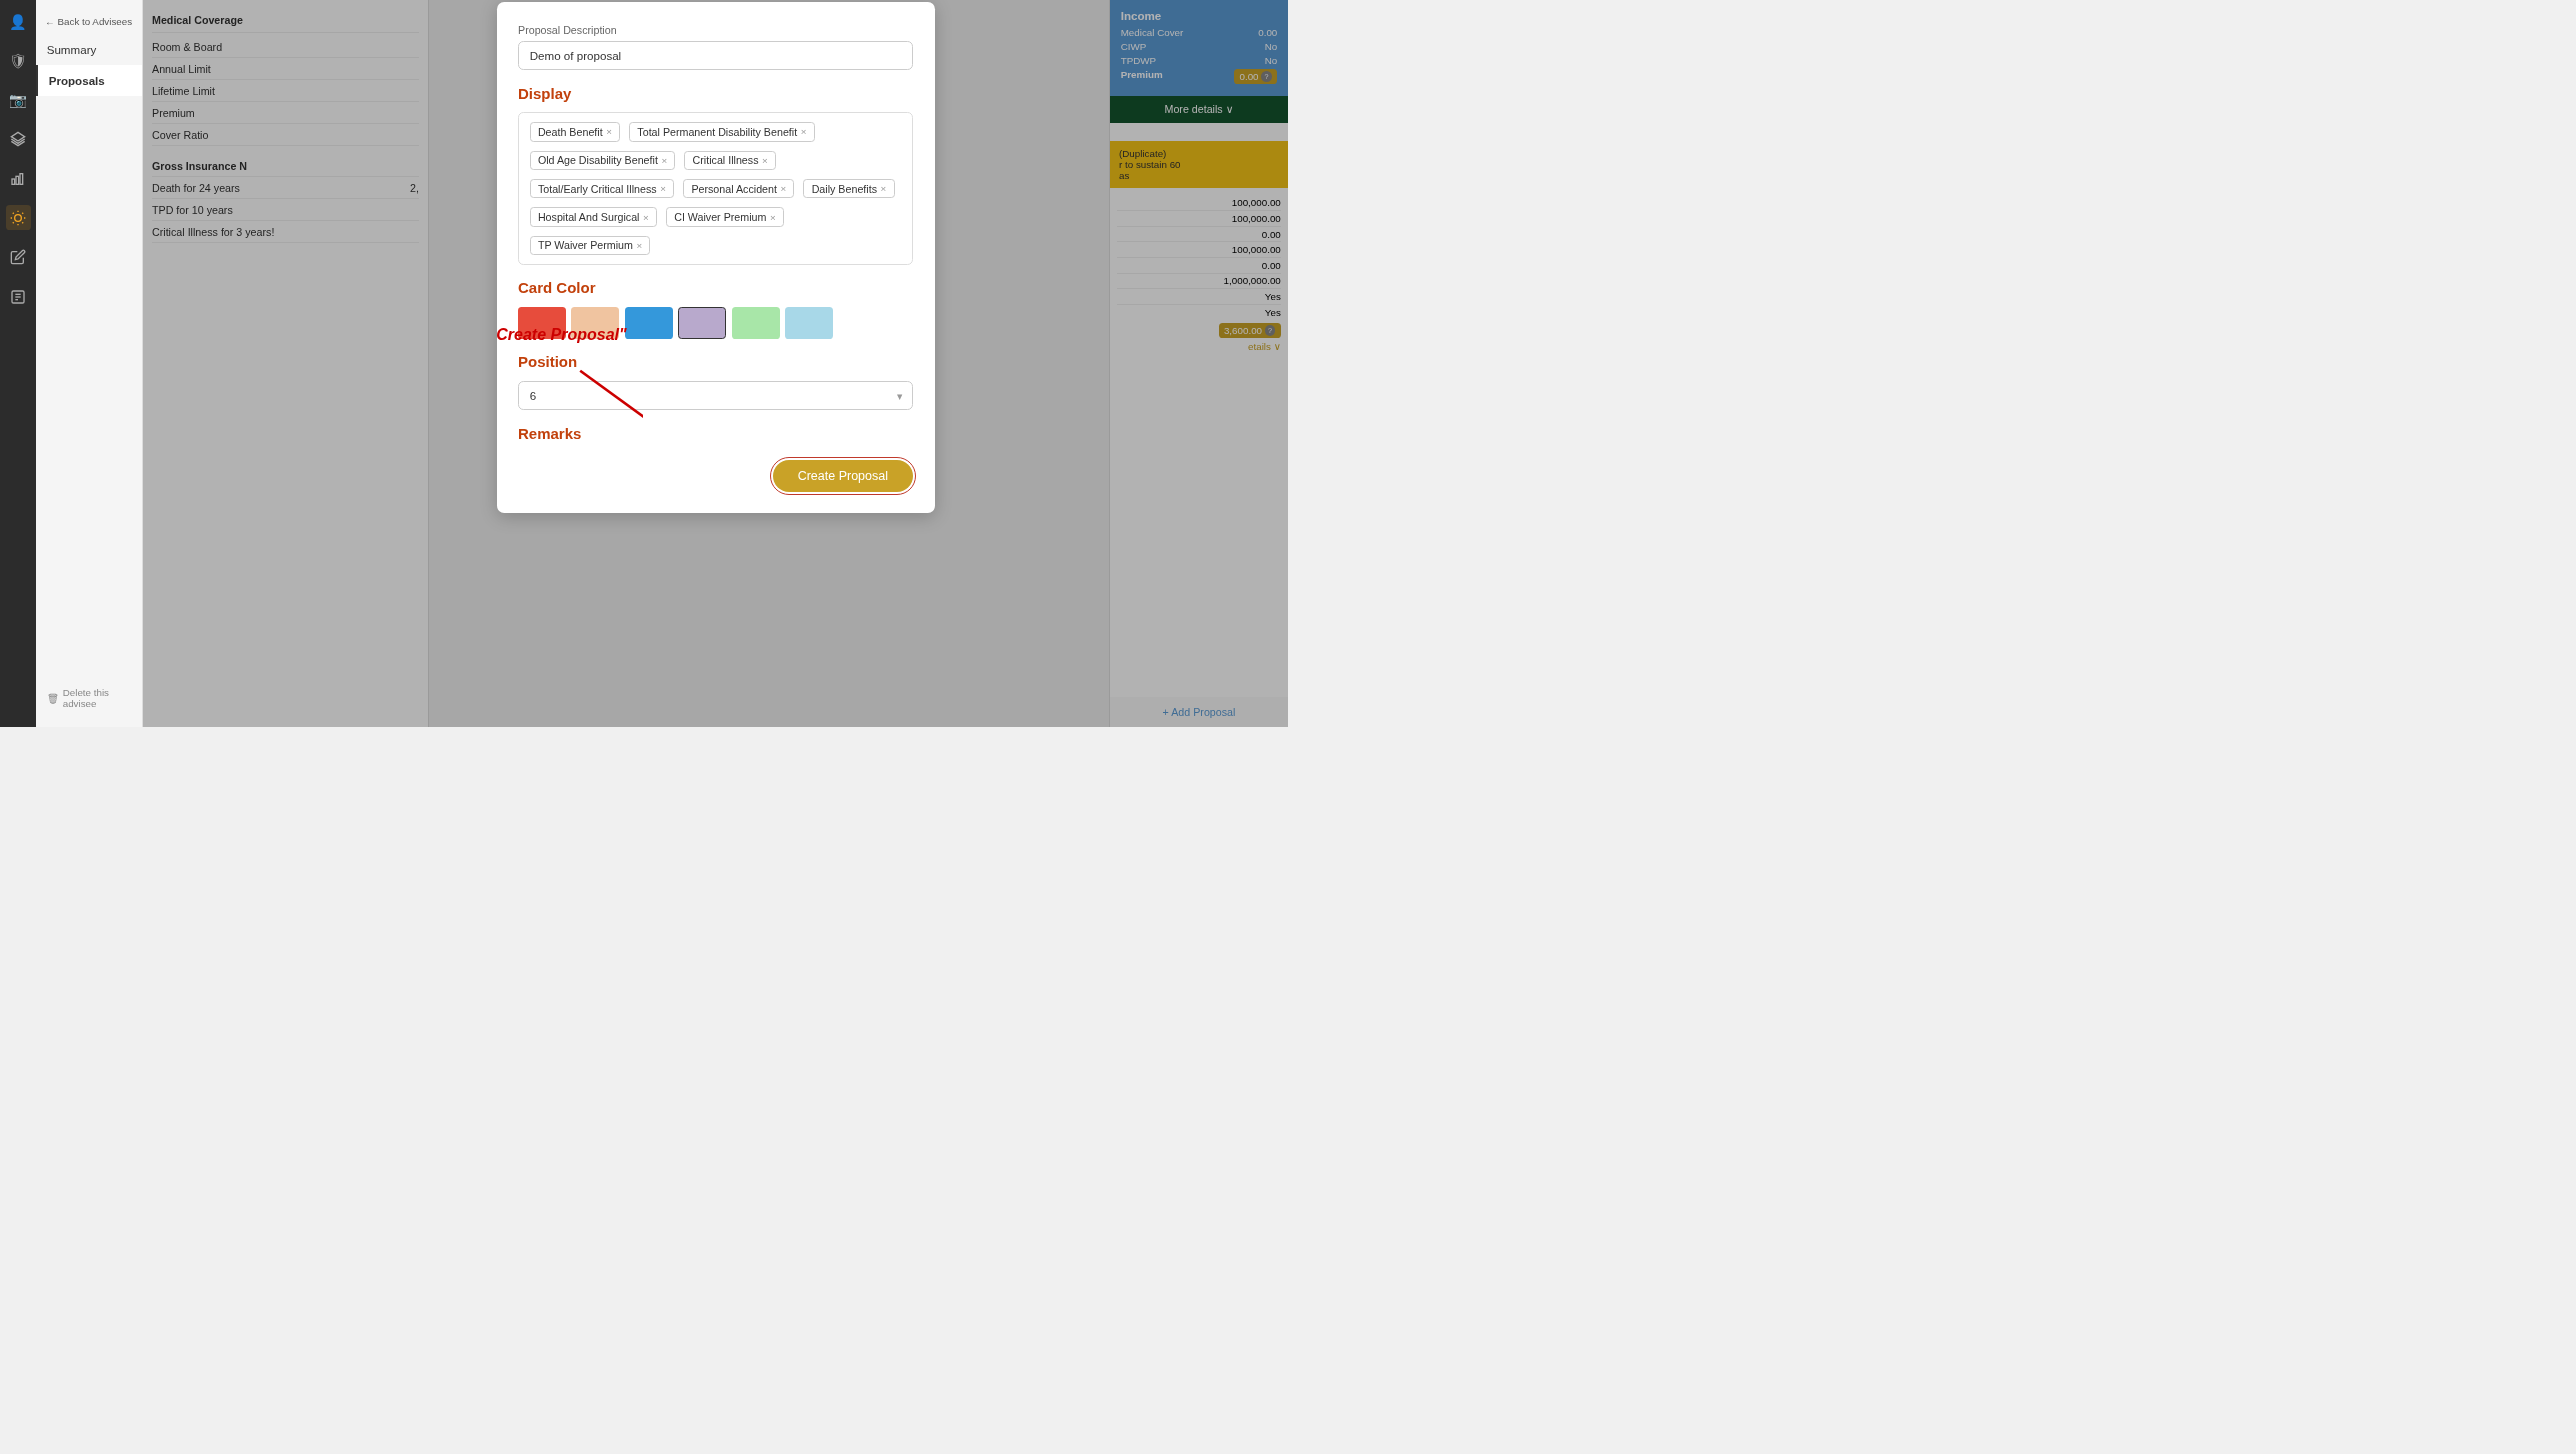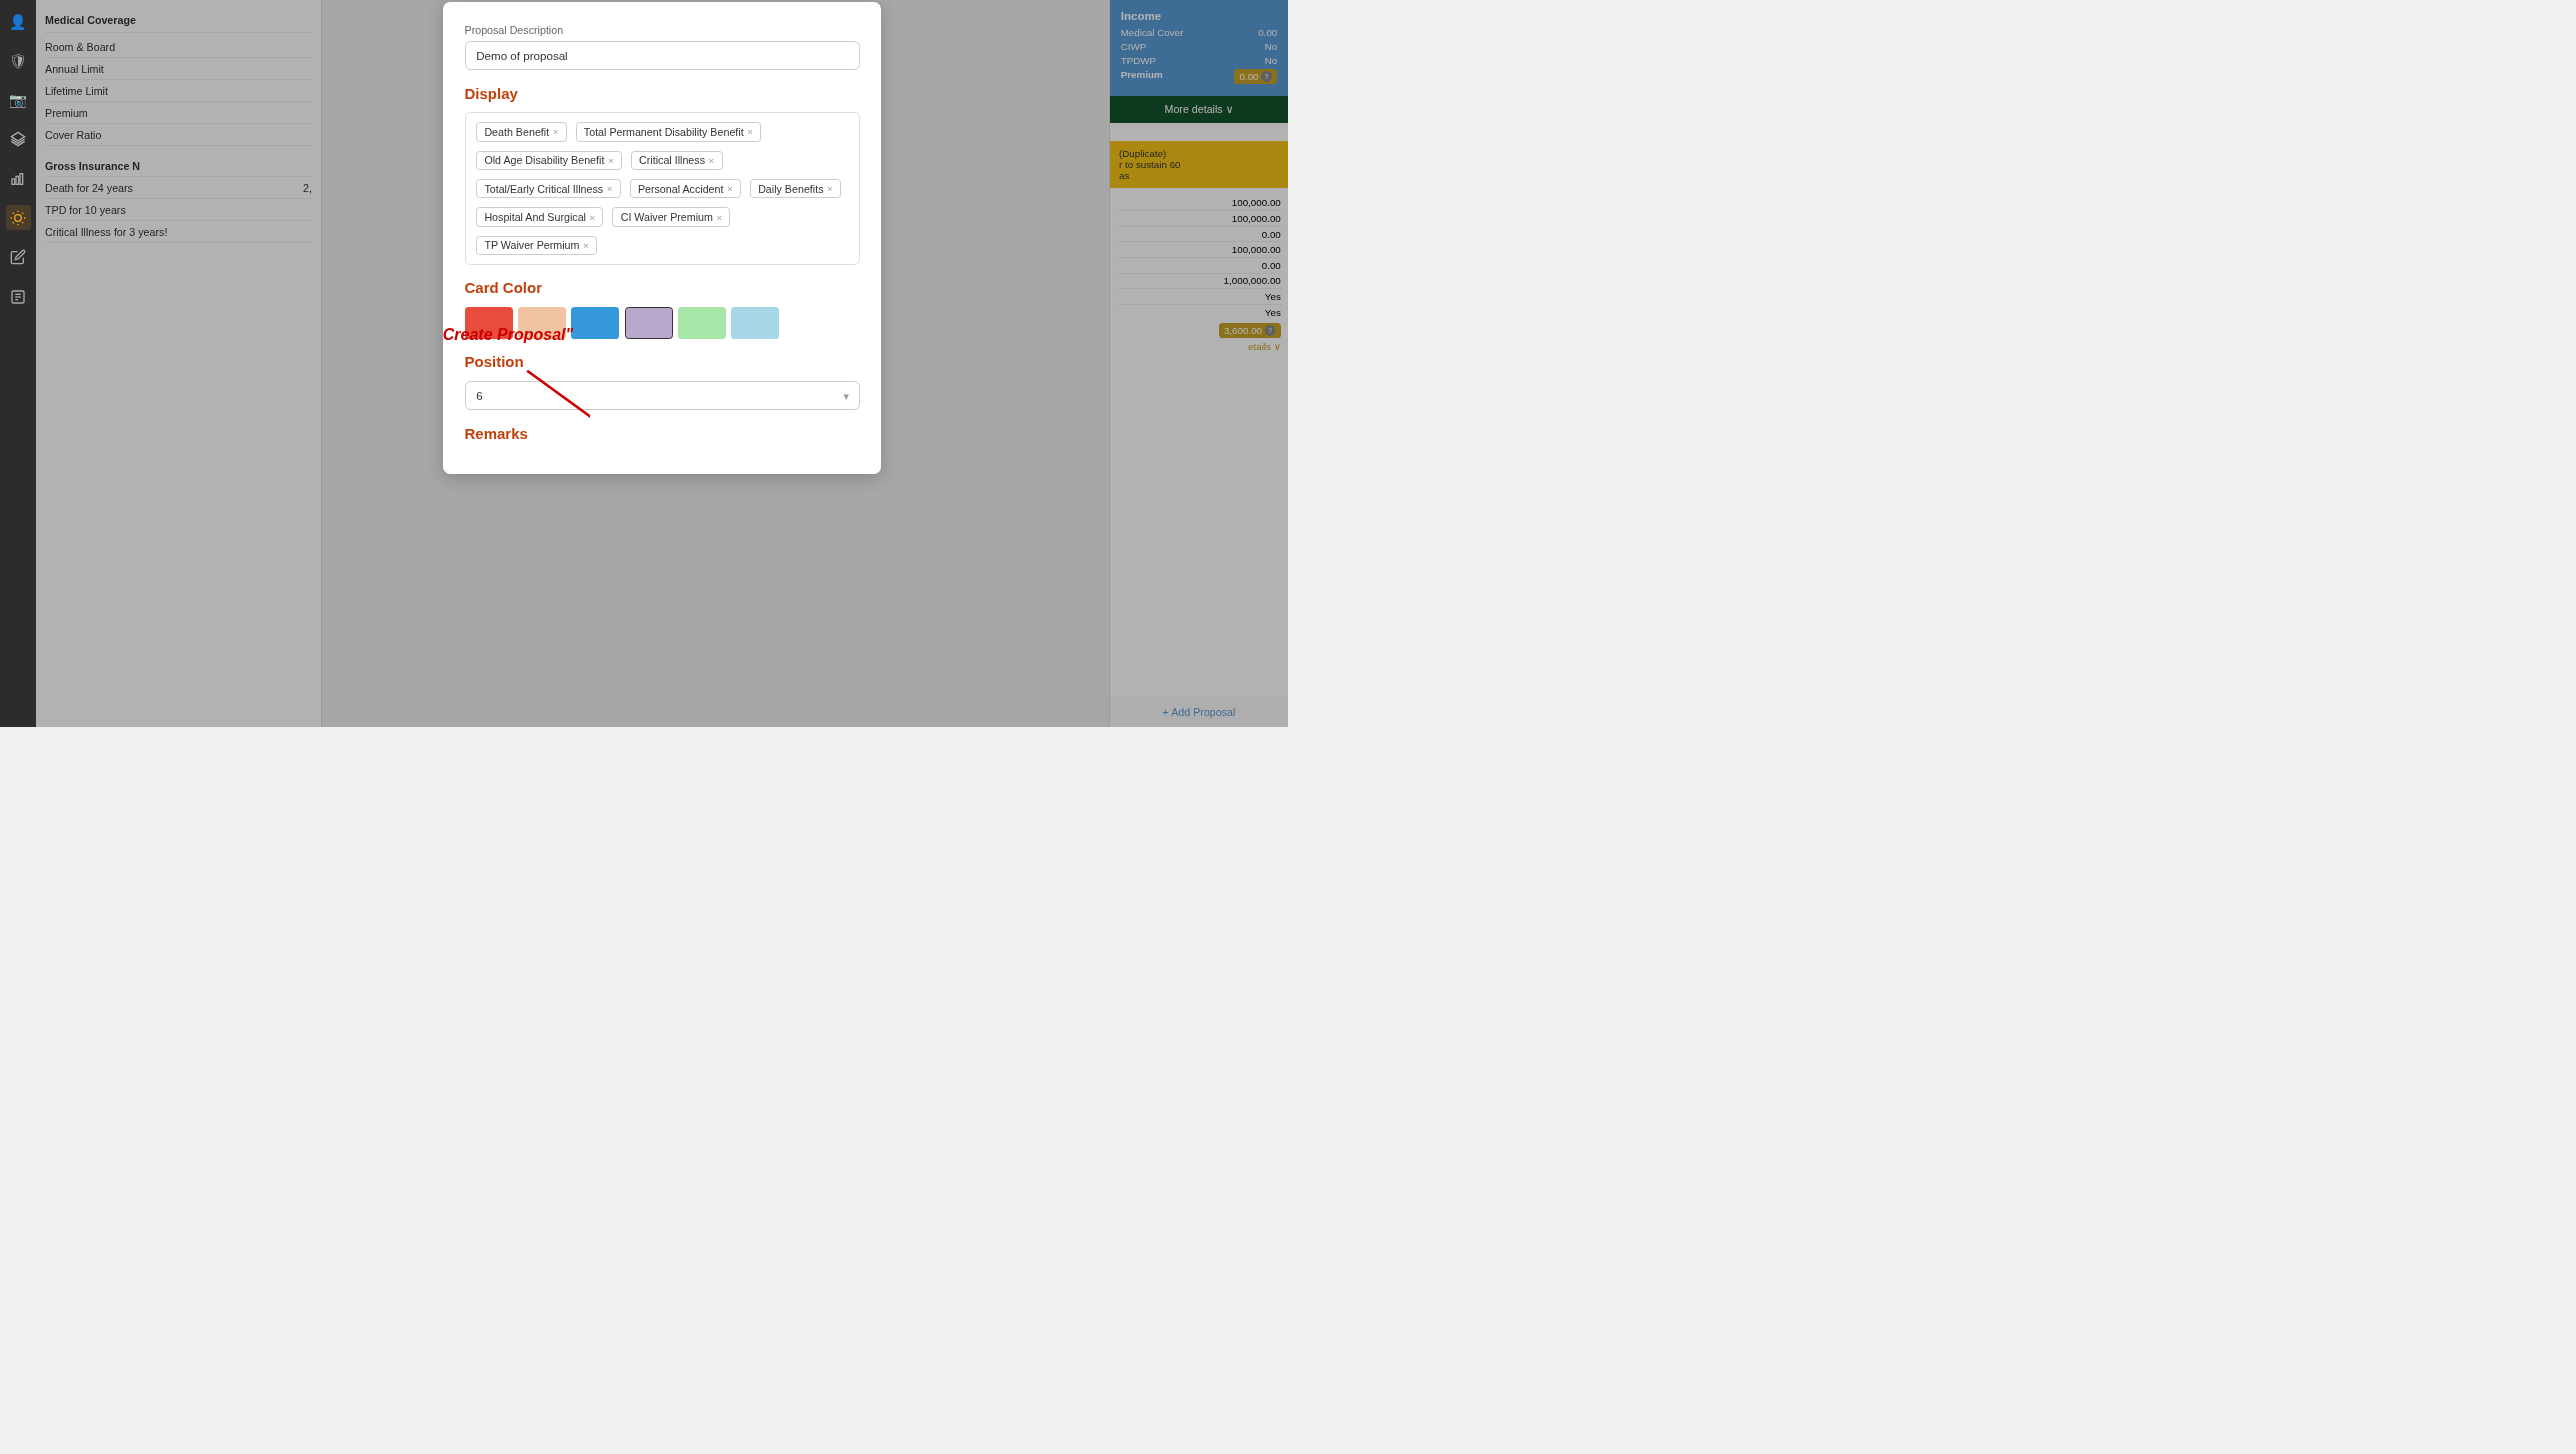--- a/index.html
+++ b/index.html
@@ -367,20 +367,29 @@
     <div class="icon-btn">
       <svg width="16" height="16" viewBox="0 0 24 24" fill="none" stroke="#aaa" stroke-width="2">
           <rect x="3" y="3" width="18" height="18" rx="2"></rect>
           <line x1="8" y1="12" x2="16" y2="12"></line>
           <line x1="8" y1="8" x2="16" y2="8"></line>
           <line x1="8" y1="16" x2="12" y2="16"></line>
         </svg>
     </div>
   </div>
 
+  <div class="sidebar-nav">
+    <div class="nav-back">← Back to Advisees</div>
+    <div class="nav-item">Summary</div>
+    <div class="nav-item active">Proposals</div>
+    <div class="delete-btn">
+      <span>🗑</span>
+      <span>Delete this advisee</span>
+    </div>
+  </div>
 
   <div class="content-area" style="flex:1; position:relative;">
 
     <div class="left-panel">
       <div class="panel-section-title">Medical Coverage</div>
       <div class="panel-row">
         <span class="label">Room &amp; Board</span>
         <span class="value"></span>
       </div>
       <div class="panel-row">
@@ -501,20 +510,23 @@
           <select class="select-input">
             <option>1</option><option>2</option><option>3</option><option>4</option><option>5</option><option selected="">6</option><option>7</option><option>8</option>
           </select>
           <span class="select-arrow">▾</span>
         </div>
 
         
         <div class="section-title">Remarks</div>
 
         
+        <div class="modal-footer">
+          <button class="btn-create">Create Proposal</button>
+        </div>
 
       </div>
     </div>
 
     <div style="position:absolute; right:0; top:0; bottom:0; width:179px; display:flex; flex-direction:column; background:#fff; border-left:0.9px solid #ddd;">
 
       <div class="summary-blue">
         <div style="font-weight:700; font-size:11.6px; margin-bottom:5.4px;">Income</div>
         <div class="summary-blue-row">
           <span>Medical Cover</span>

